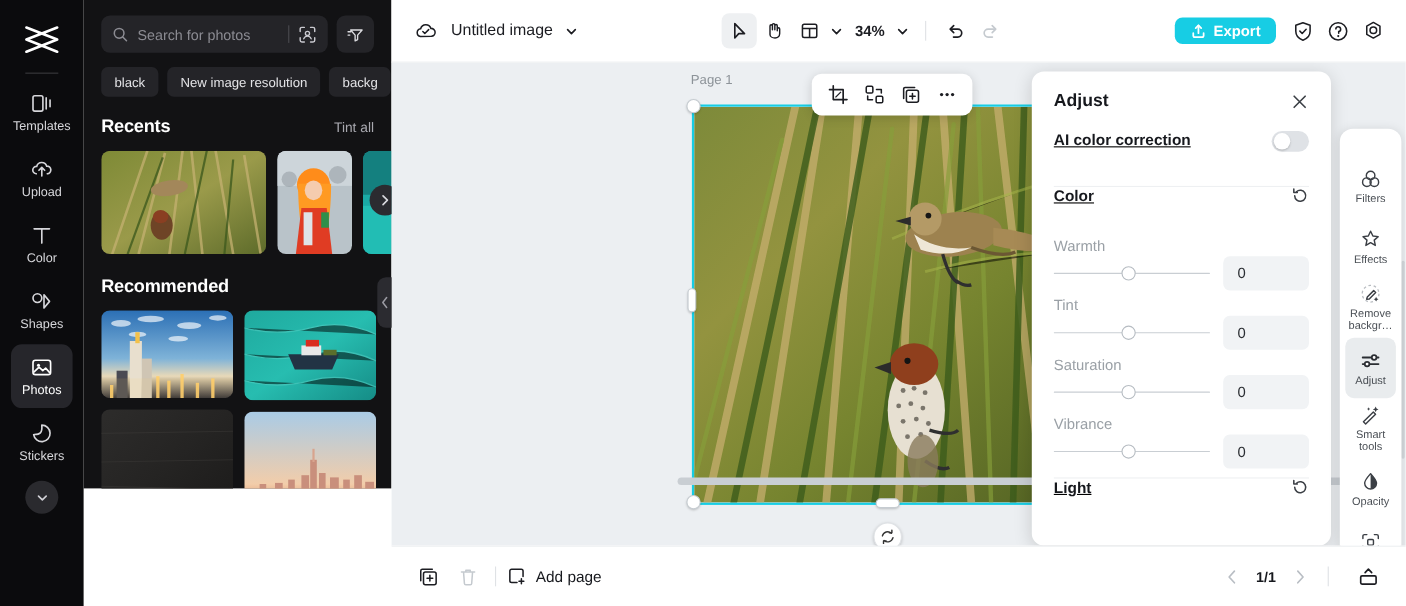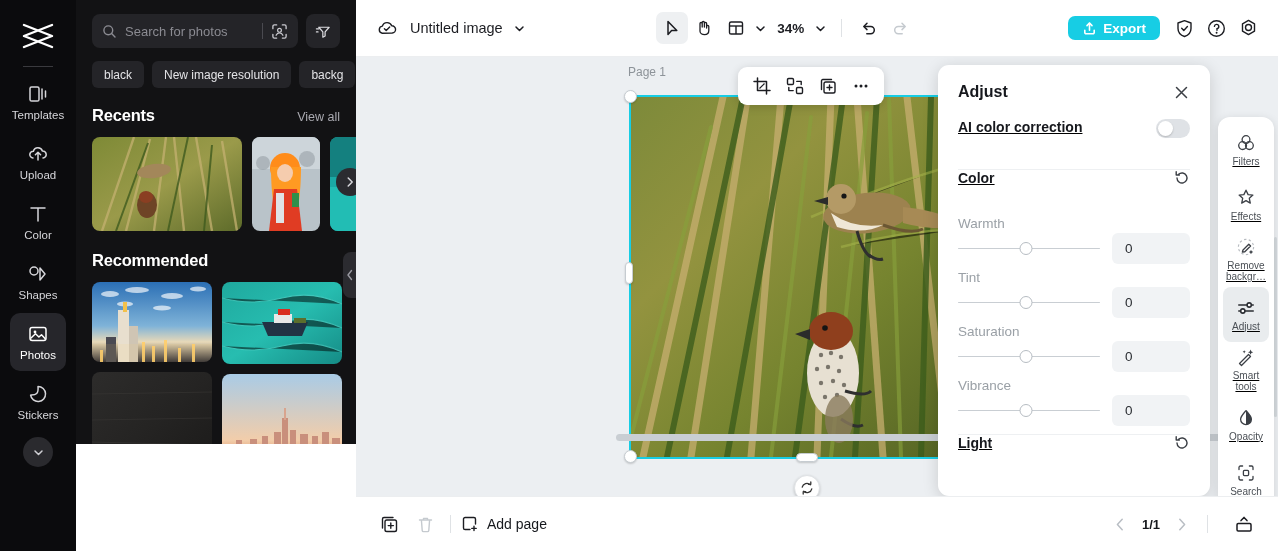--- a/index.html
+++ b/index.html
@@ -144,21 +144,21 @@
   }
   .numbox {
     width: 78px; height: 31px; background: #f1f3f5; border-radius: 6px;
     display:flex; align-items:center; padding-left: 13px; font-size: 13.5px; color: #2b2e33;
   }
 
   
   .rrail {
     position:absolute; right: 4px; top: 60px; width: 56px;
     background: #fff; border-radius: 12px; box-shadow: 0 2px 10px rgba(0,0,0,.12);
-    padding: 5px 0; z-index: 10; text-decoration: underline;
+    padding: 25px 0; z-index: 10;
   }
   .rr-item {
     height: 55px; display:flex; flex-direction:column; align-items:center; justify-content:center;
     gap: 3px; cursor: pointer; border-radius: 8px; margin: 0 5px;
   }
   .rr-item.active { background: #e9ecee; }
   .rr-lbl { font-size: 10px; color: #4a4f55; line-height: 1.1; text-align:center; }
   .rr-scroll { position:absolute; right: 1px; top: 180px; width: 3px; height: 180px; background:#d4d9dd; border-radius:2px;}
 
   
@@ -288,21 +288,21 @@
     </div>
 
     <div class="tag-row">
       <div class="tag">black</div>
       <div class="tag">New image resolution</div>
       <div class="tag">backg</div>
     </div>
 
     <div class="sec-head">
       <span class="sec-title">Recents</span>
-      <span class="sec-link">View all</span>
+      <span class="sec-link">Tint all</span>
     </div>
 
     <div class="recents">
       <div class="rec-thumb" style="width:150px">
         <svg width="150" height="94" viewBox="0 0 150 94">
             <defs>
               <linearGradient id="bg1" x1="0" y1="0" x2="1" y2="1">
                 <stop offset="0" stop-color="#7e8a36"></stop>
                 <stop offset=".5" stop-color="#9a9a4a"></stop>
                 <stop offset="1" stop-color="#5d6b2a"></stop>

